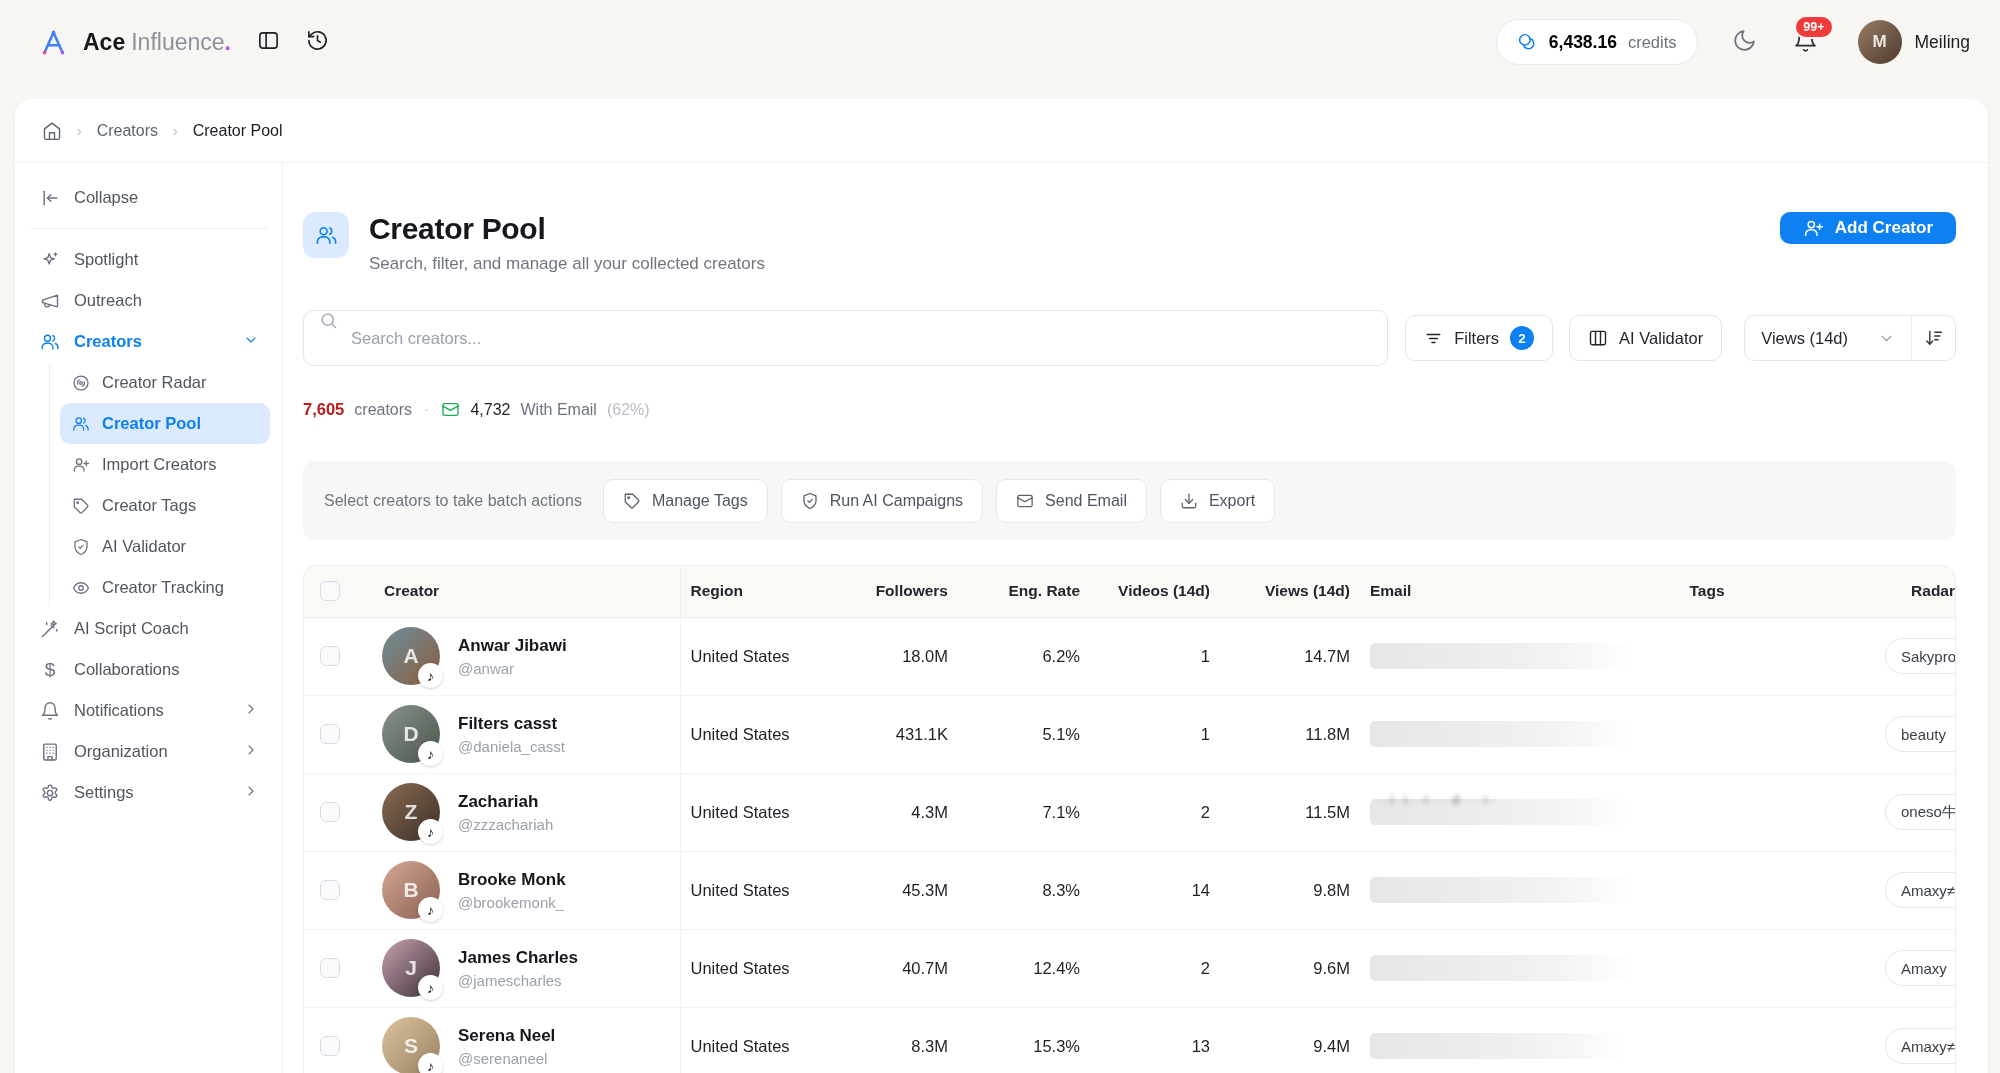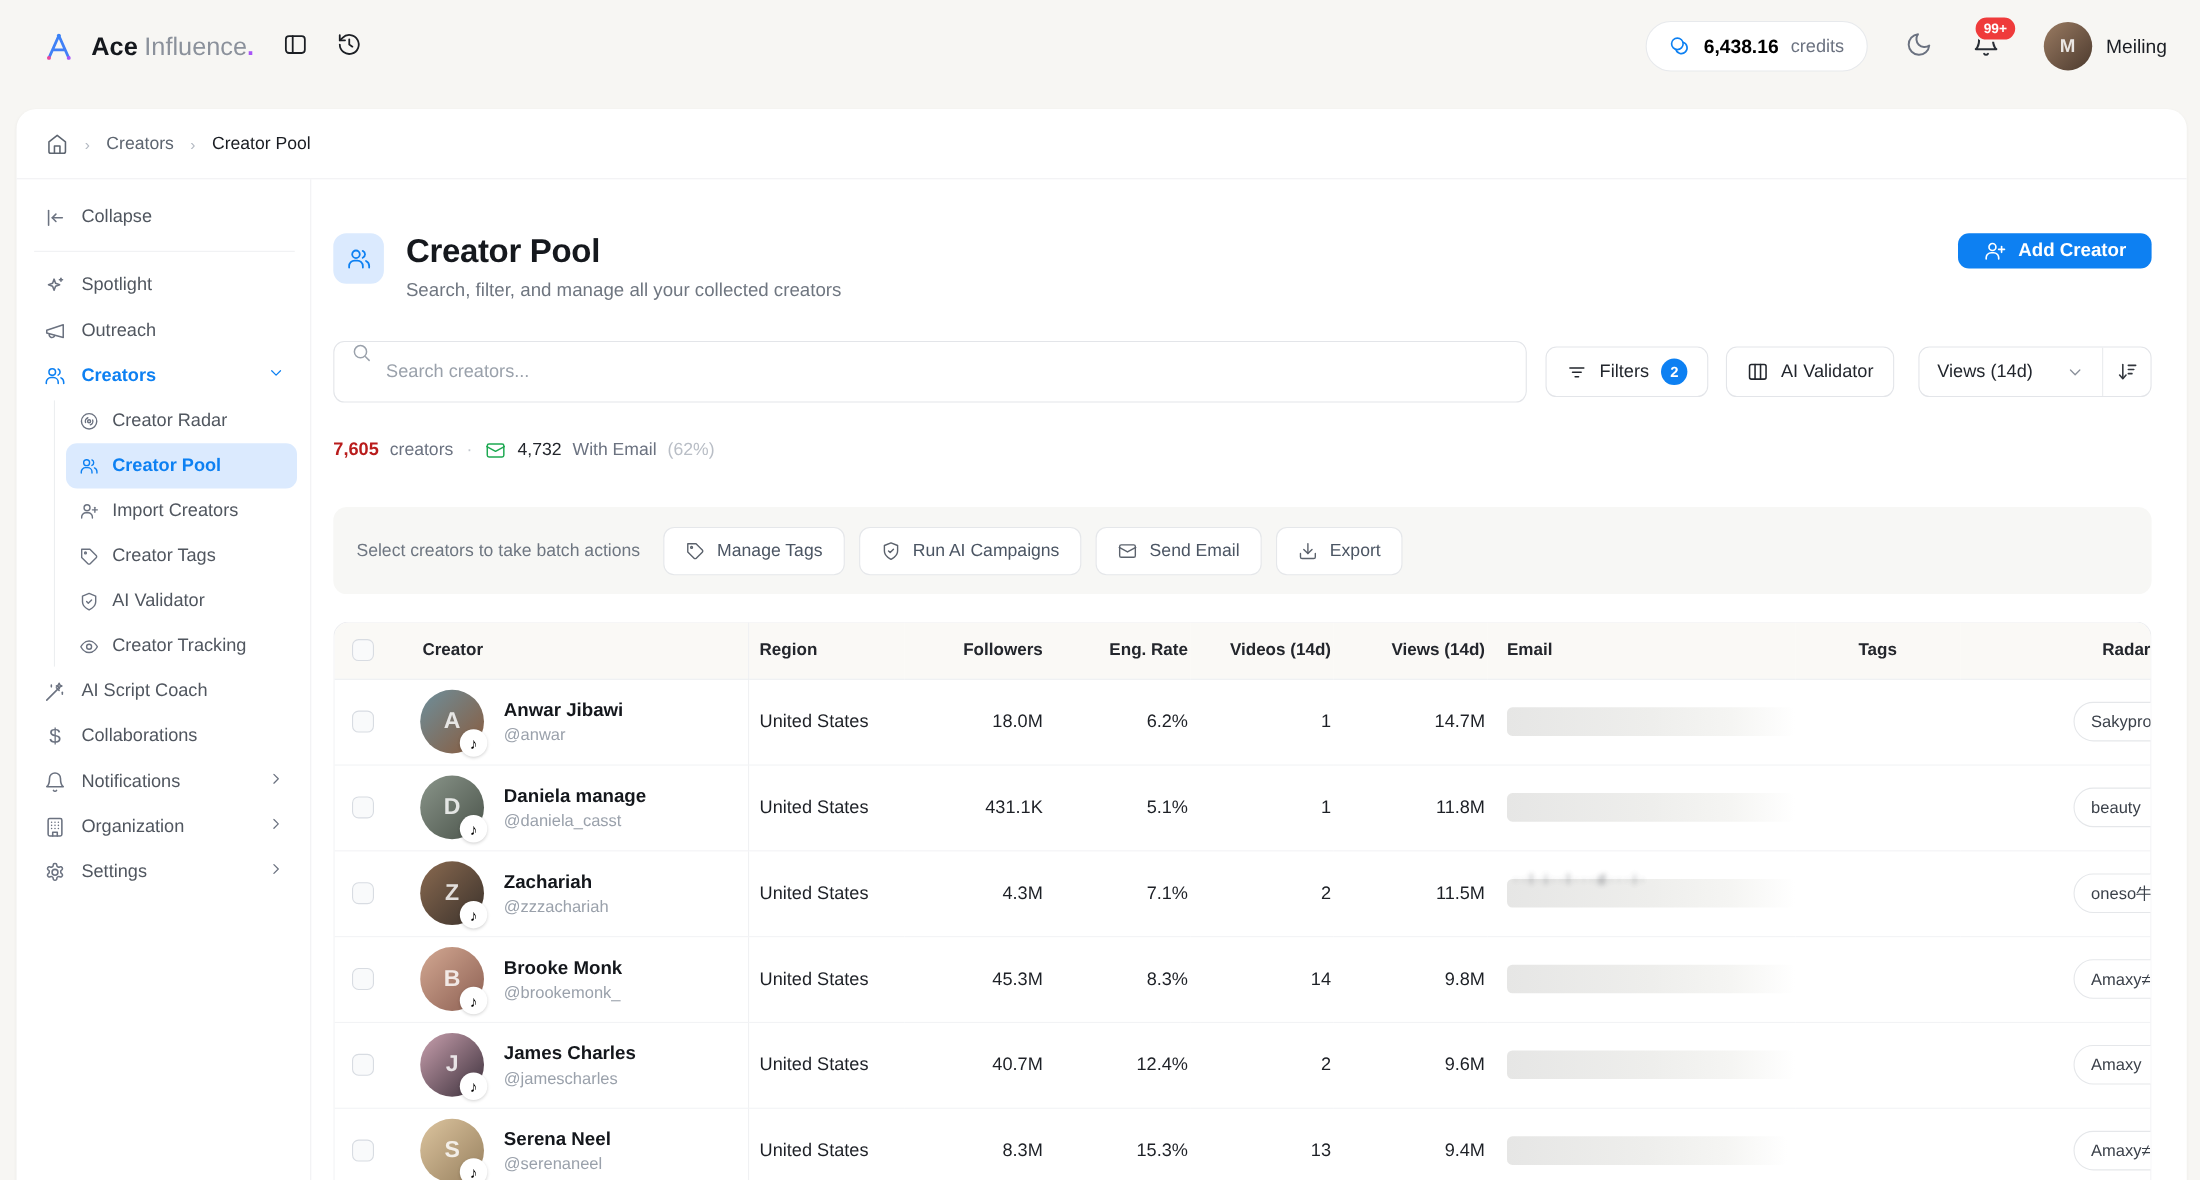--- a/index.html
+++ b/index.html
@@ -571,21 +571,21 @@
                 <td><span class="tag-pill">Sakypro</span></td>
               </tr>
               <tr>
                 <td>
                   <div class="cb"></div>
                 </td>
                 <td class="col-creator">
                   <div class="creator-cell">
                     <span class="avatar" style="background:linear-gradient(135deg,#8a958a,#4a534a)">D<span class="tiktok-badge">♪</span></span>
                     <span>
-                      <div class="creator-name">Daniela manage</div>
+                      <div class="creator-name">Filters casst</div>
                       <div class="creator-handle">@daniela_casst</div>
                     </span>
                   </div>
                 </td>
                 <td class="col-region">United States</td>
                 <td class="num">431.1K</td>
                 <td class="num">5.1%</td>
                 <td class="num">1</td>
                 <td class="num">11.8M</td>
                 <td class="col-email">

